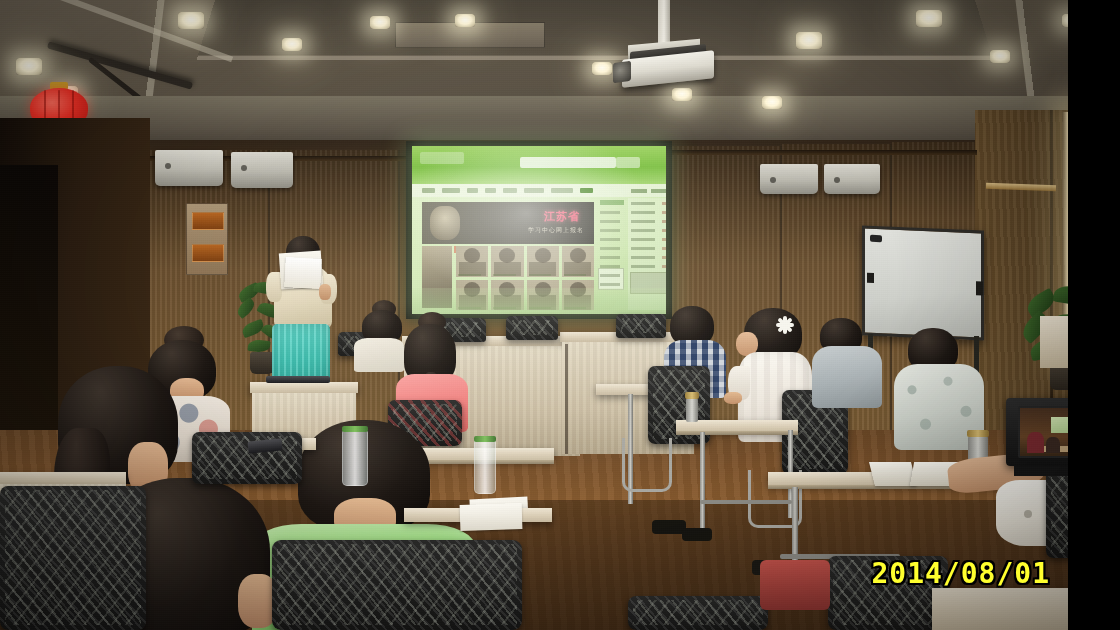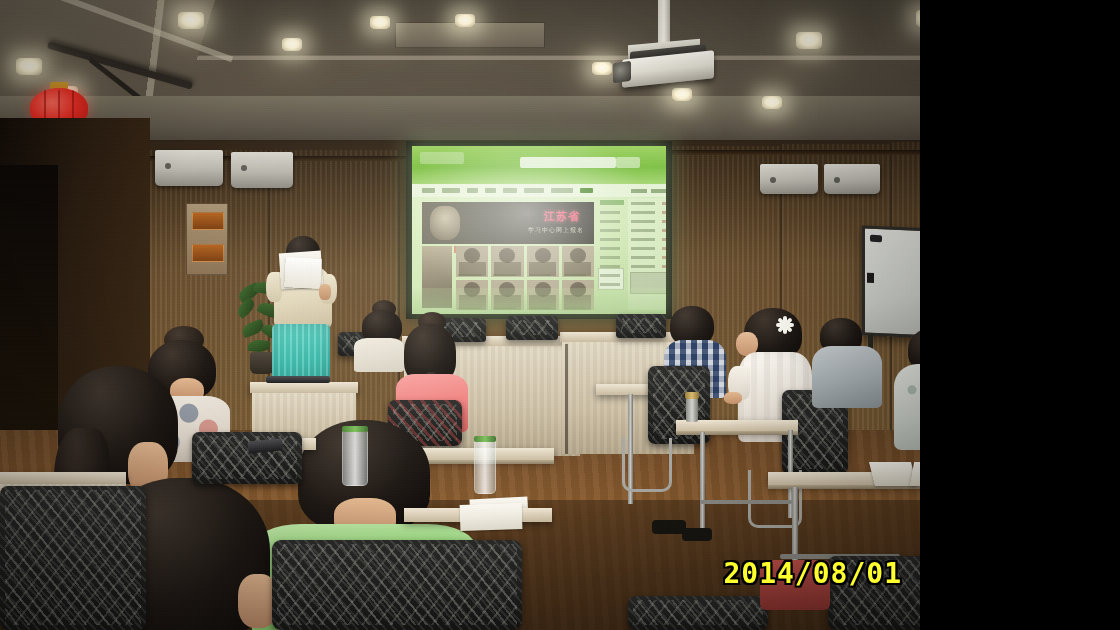--- a/index.html
+++ b/index.html
@@ -1,21 +1,21 @@
 <!DOCTYPE html>
 <html><head>
 <meta charset="utf-8">
 <style>
   * { margin:0; padding:0; box-sizing:border-box; }
   html,body { background:#000; }
   body { font-family:"Liberation Sans", sans-serif; }
 
   #photo {
     position:relative;
-    width:920px; height:630px;
+    width:1068px; height:630px;
     overflow:hidden;
     background:#4c1d95;
   }
 
   
   .ceiling {
     position:absolute; left:0; top:0; width:1120px; height:152px;
     background:
       linear-gradient(175deg, #6e6455 0%, #5d5446 40%, #4a4238 100%);
     overflow:hidden;

